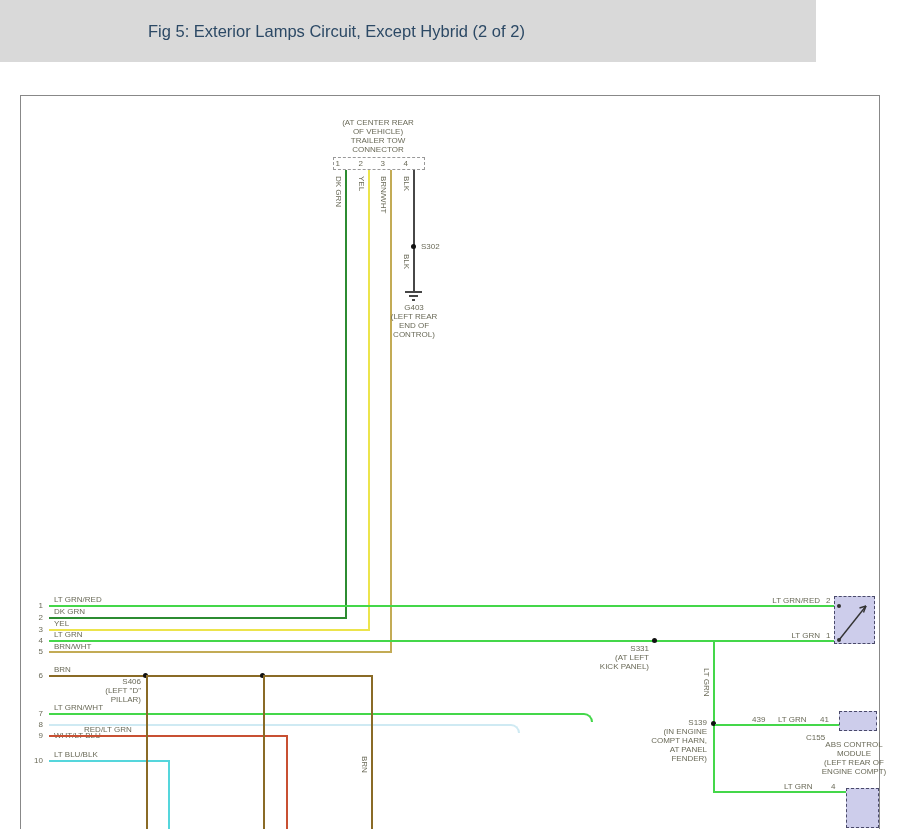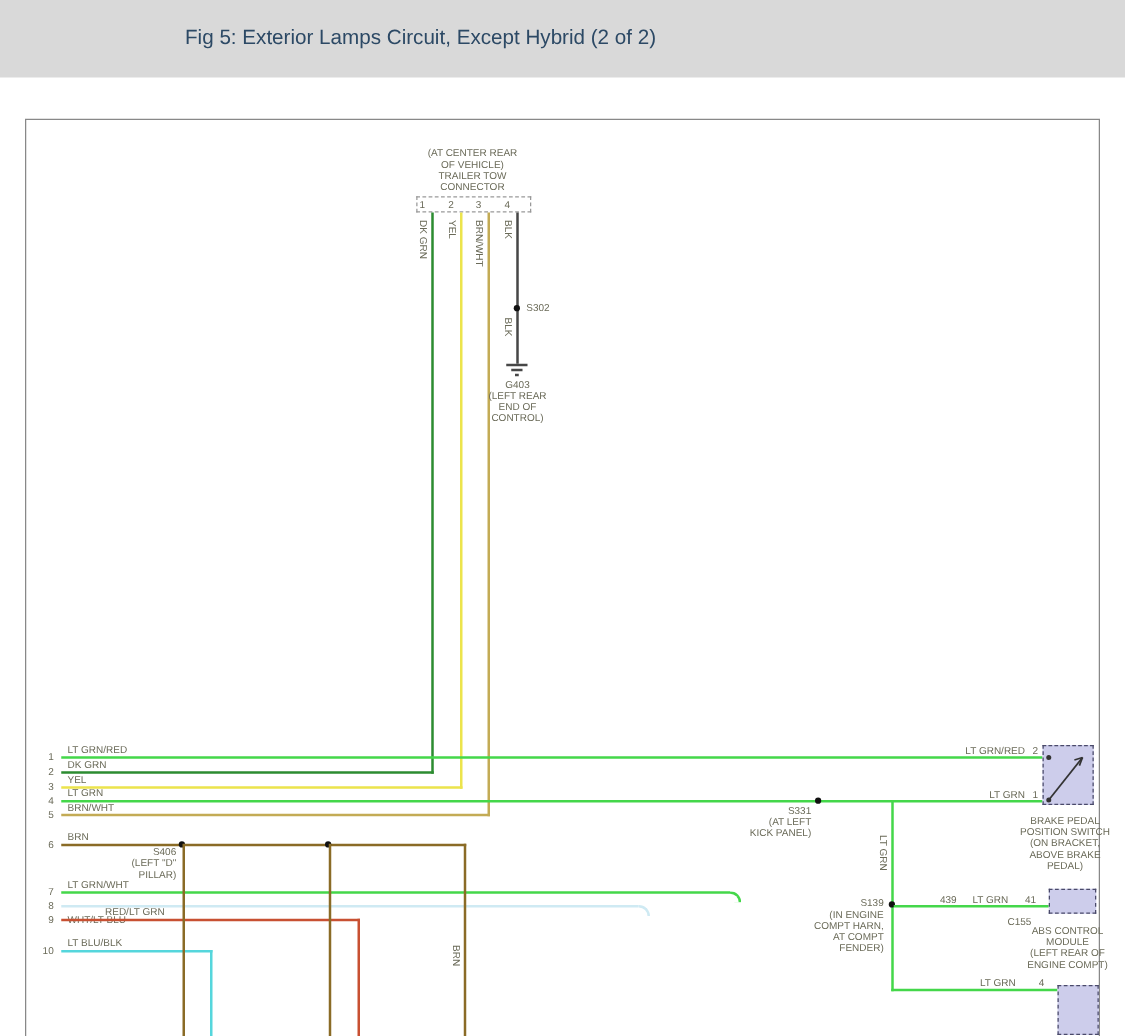--- a/index.html
+++ b/index.html
@@ -1,19 +1,19 @@
 <!DOCTYPE html>
 <html style="--lt-grn: #44d74a; --dk-grn: #2c8c31; --yel: #ece44c; --brn-wht: #c3ab55; --blk: #474747; --brn: #8a6b26; --wht-lt-blu: #cfeaf3; --red-lt-grn: #c85032; --lt-blu-blk: #55d6dc; --module-fill: #cdcdeb; --module-border: #4a4a6a; --text: #6a6a58; --title: #2c4965; --header-bg: #d9d9d9; --canvas-border: #888888;"><head>
 <meta charset="utf-8">
 <style>
   html,body { margin:0; padding:0; background:#fff; }
   body { width:900px; height:829px; overflow:hidden; font-family:"Liberation Sans", sans-serif; }
   .page { position:relative; width:900px; height:829px; overflow:hidden; background:#fff; }
 
-  .header { position:absolute; left:0; top:0; width:900px; height:62px; background:var(--header-bg,#d9d9d9); }
+  .header { position:absolute; left:0; top:0; width:816px; height:62px; background:var(--header-bg,#d9d9d9); }
   .figtitle { position:absolute; left:148px; top:50%; transform:translateY(-50%);
               font-size:16.5px; color:var(--title,#2c4965); white-space:nowrap; }
 
   .canvas { position:absolute; left:20px; top:95px; width:858px; height:745px;
             border:1px solid var(--canvas-border,#888); background:#fff; overflow:visible; }
 
   .t  { position:absolute; font-size:8px; line-height:9px; color:var(--text,#6a6a58); white-space:nowrap; }
   .tc { text-align:center; white-space:normal; }
   .tr { text-align:right; }
   .vt { writing-mode:vertical-rl; white-space:nowrap; }
@@ -152,21 +152,21 @@
       <div>KICK PANEL)</div>
     </div>
 
     <div class="wv lt-grn" style="left:692px;top:544px;height:153px;"></div>
     <span class="t vt" style="left:681px;top:572px;">LT GRN</span>
     <div class="dot" style="left:690px;top:625px;"></div>
     <div class="t tr" style="left:622px;top:622px;width:64px;">
       <div>S139</div>
       <div>(IN ENGINE</div>
       <div>COMPT HARN,</div>
-      <div>AT COMPT</div>
+      <div>AT PANEL</div>
       <div>FENDER)</div>
     </div>
 
     <div class="wh lt-grn" style="left:694px;top:628px;width:124px;"></div>
     <span class="t" style="left:731px;top:619px;">439</span>
     <span class="t" style="left:757px;top:619px;">LT GRN</span>
     <span class="t" style="left:799px;top:619px;">41</span>
     <span class="t" style="left:785px;top:637px;">C155</span>
     <div class="modbox" style="left:818px;top:615px;width:38px;height:20px;"></div>
     <div class="t tc" style="left:793px;top:644px;width:80px;">
@@ -187,22 +187,15 @@
     <span class="t" style="left:805px;top:535px;">1</span>
     <div class="modbox" style="left:813px;top:500px;width:41px;height:48px;">
       <svg width="39" height="46" viewBox="0 0 39 46" style="position:absolute;left:0;top:0;">
         <circle cx="4" cy="9" r="2" fill="#333"></circle>
         <circle cx="4" cy="43" r="2" fill="#333"></circle>
         <line x1="4" y1="43" x2="31" y2="9" stroke="#333" stroke-width="1.4"></line>
         <line x1="31" y1="9" x2="24.5" y2="11" stroke="#333" stroke-width="1.4"></line>
         <line x1="31" y1="9" x2="28.5" y2="15.5" stroke="#333" stroke-width="1.4"></line>
       </svg>
     </div>
-    <div class="t tc" style="left:788px;top:556px;width:86px;">
-      <div>BRAKE PEDAL</div>
-      <div>POSITION SWITCH</div>
-      <div>(ON BRACKET,</div>
-      <div>ABOVE BRAKE</div>
-      <div>PEDAL)</div>
-    </div>
 
   </div>
 </div>
 
 </body></html>

